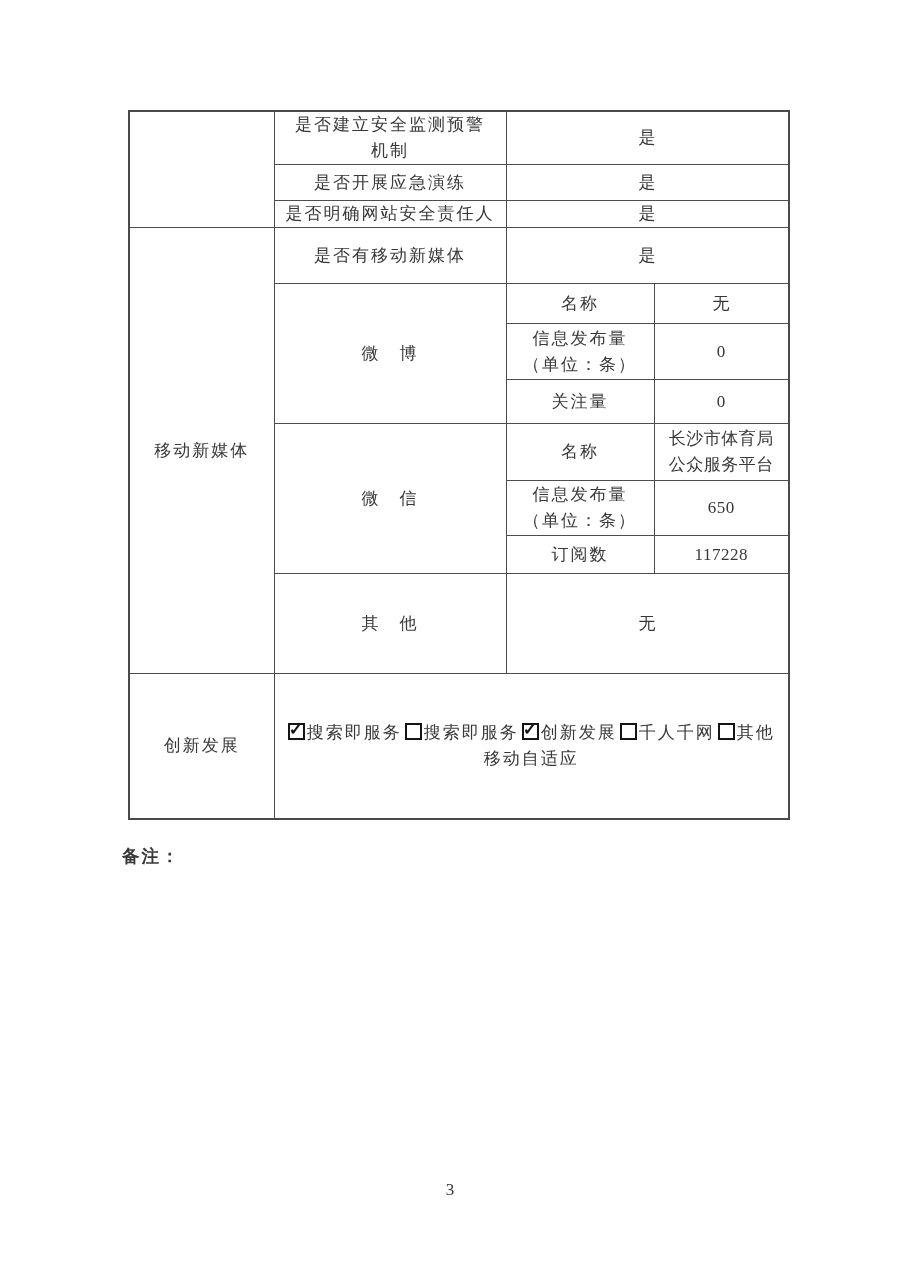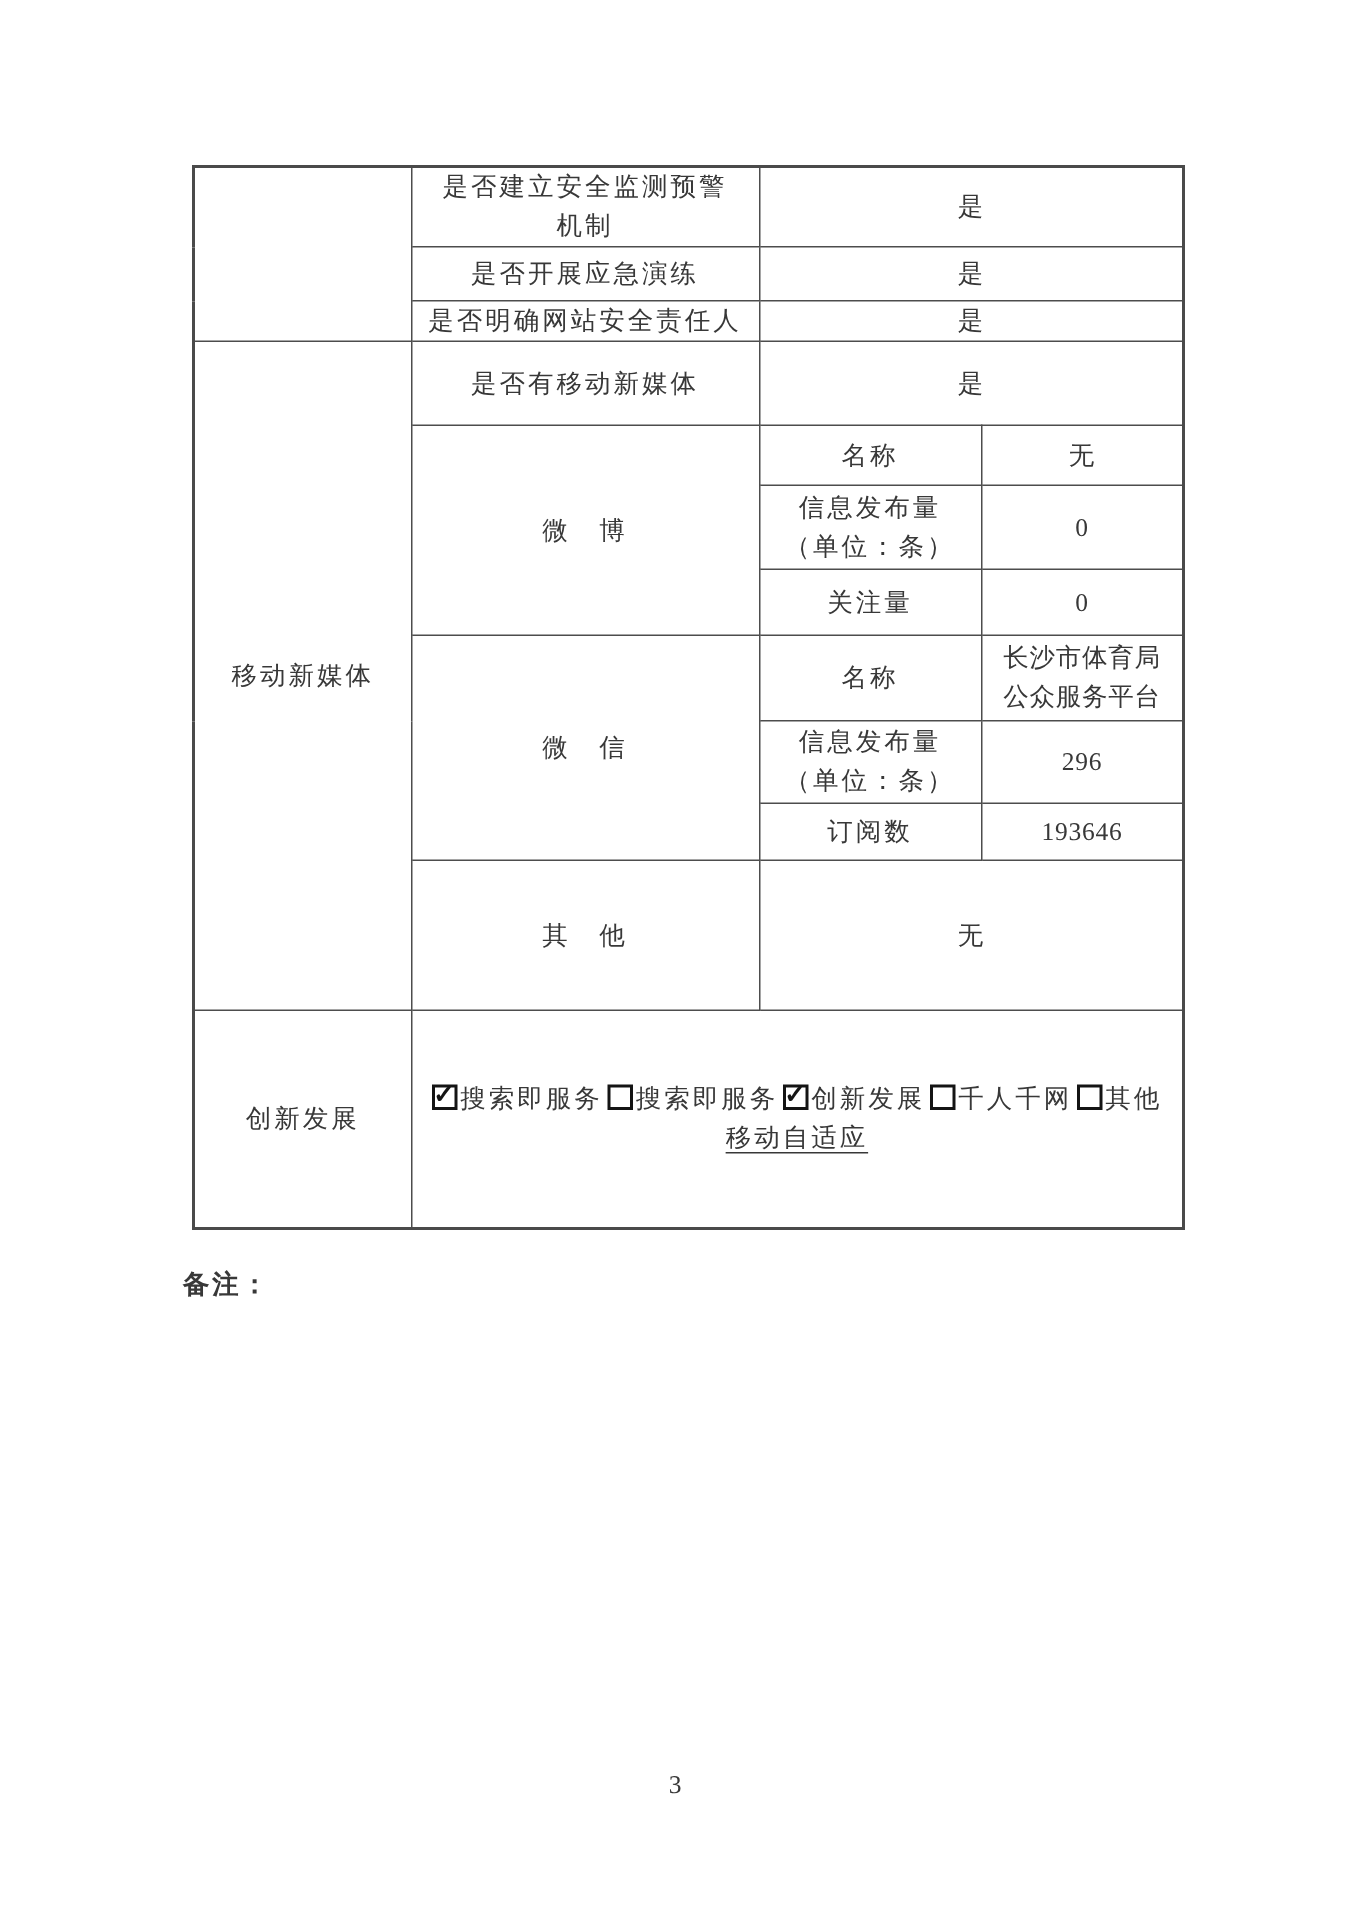--- a/index.html
+++ b/index.html
@@ -52,21 +52,20 @@
     content: "✓";
     position: absolute;
     left: -1px; top: -8px;
     font-size: 17px;
     font-weight: 700;
     color: #141414;
     letter-spacing: 0;
   }
   .other-line { display: block; }
   .underlined {
-    text-decoration: underline;
     text-underline-offset: 4px;
   }
   .remarks {
     position: absolute;
     left: 122px; top: 844px;
     font-size: 17.5px;
     font-weight: 700;
     letter-spacing: 2px;
     text-align: right;
   }
@@ -129,25 +128,25 @@
 
       <tr style="height:57px">
         <td rowspan="3">微　信</td>
         <td>名称</td>
         <td class="val">长沙市体育局
 公众服务平台</td>
       </tr>
       <tr style="height:55px">
         <td>信息发布量
 （单位：条）</td>
-        <td class="val">296</td>
+        <td class="val">650</td>
       </tr>
       <tr style="height:38px">
         <td>订阅数</td>
-        <td class="val">193646</td>
+        <td class="val">117228</td>
       </tr>
 
       <tr style="height:100px">
         <td>其　他</td>
         <td colspan="2" class="val">无</td>
       </tr>
 
       <tr style="height:145px">
         <td>创新发展</td>
         <td colspan="3" class="innov">

